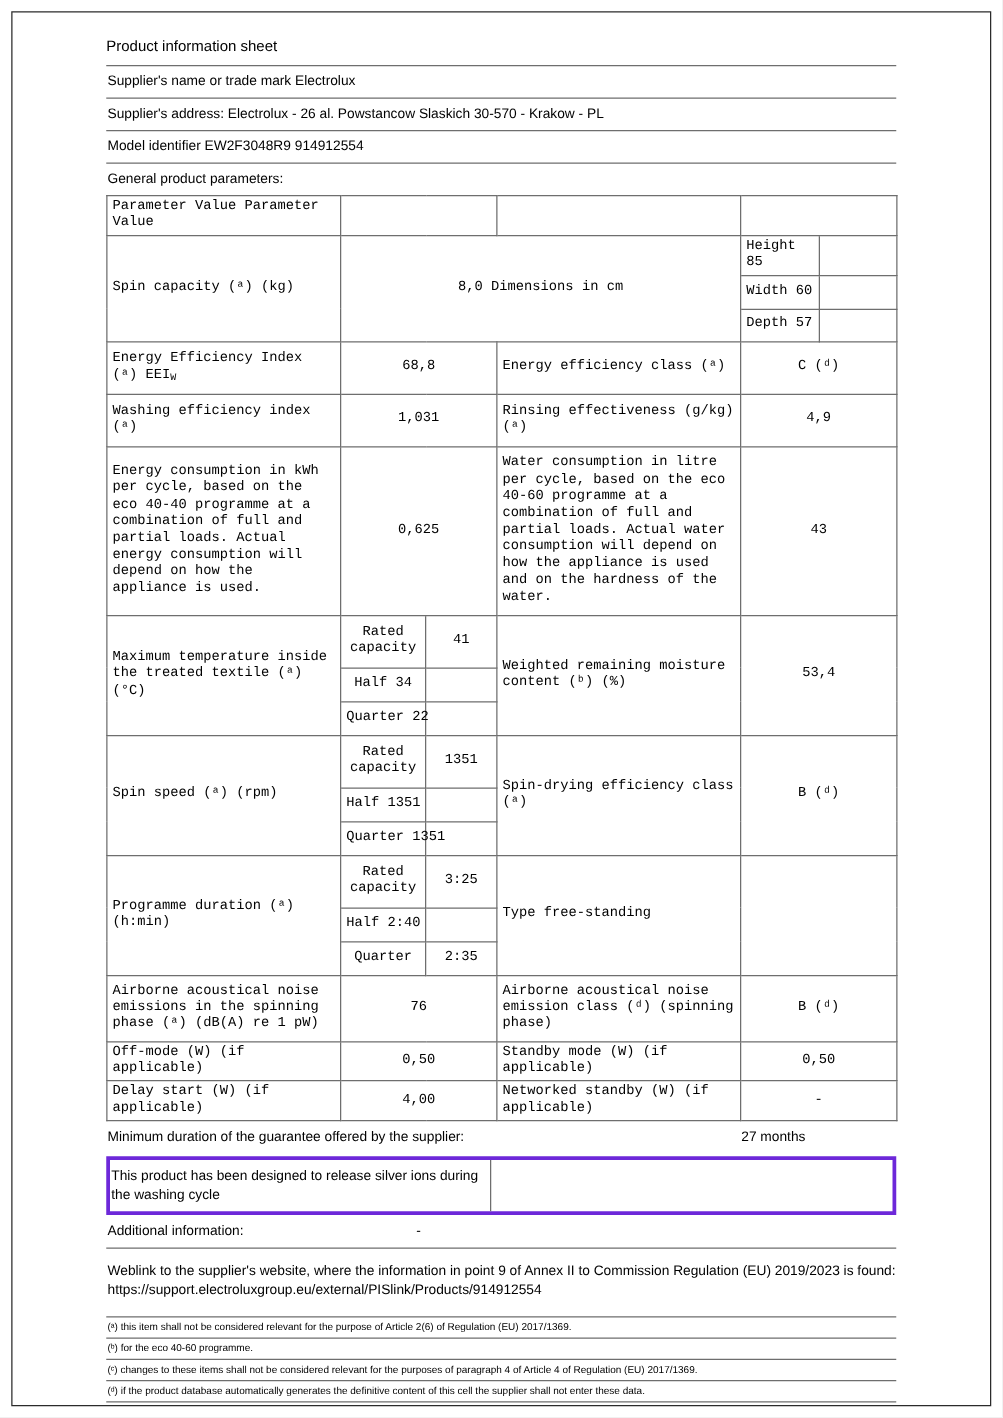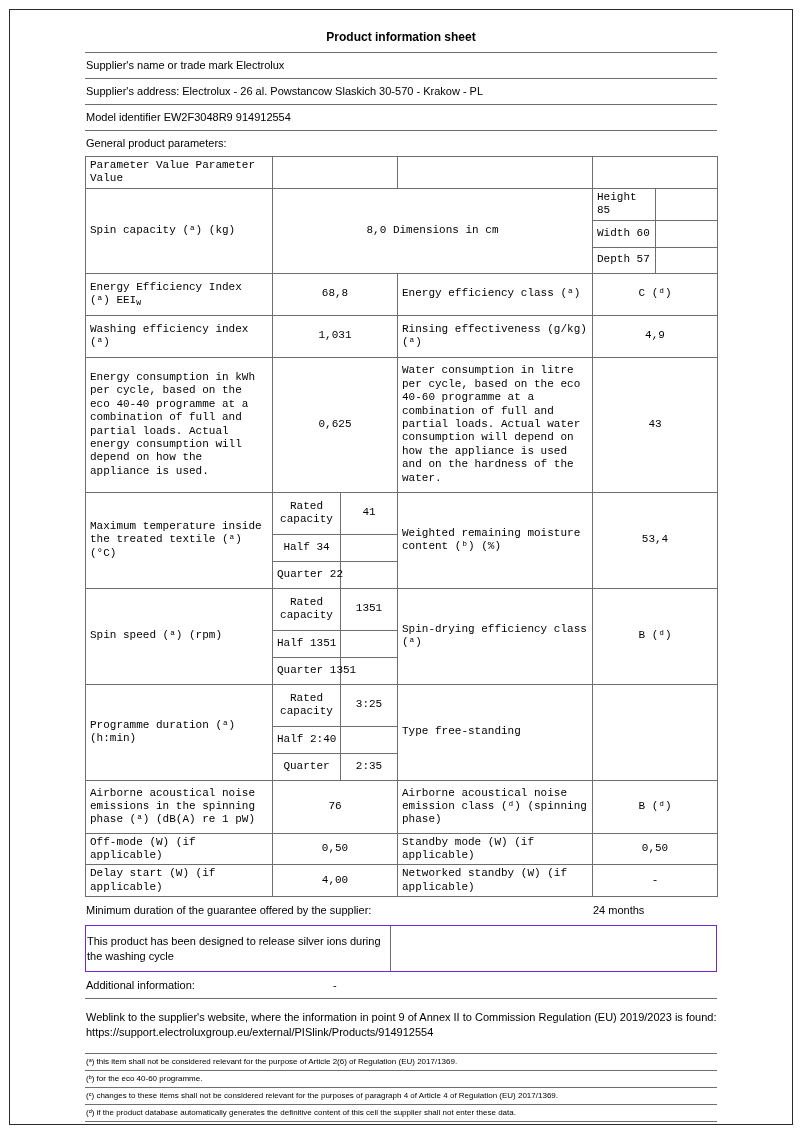--- a/index.html
+++ b/index.html
@@ -5,38 +5,38 @@
   * { margin:0; padding:0; box-sizing:border-box; }
   html,body { background:#e8e8e8; }
   body { font-family:"Liberation Sans","DejaVu Sans",sans-serif; color:#000; }
   .page {
     position:relative; width:802px; height:1134px; background:#fff;
     font-size:11px; overflow:hidden;
   }
   .frame { position:absolute; inset:9px; border:1px solid #2b2b2b; pointer-events:none; }
   .content { position:absolute; left:85px; top:30px; width:632px; }
 
-  .doc-title { text-align:center; font-weight:bold; font-size:12px; height:22px; line-height:15px; }
+  .doc-title { font-weight:normal; font-size:12px; height:22px; line-height:15px; }
 
   .meta-row { height:26px; line-height:25px; border-top:1px solid #6e6e6e; padding-left:1px;
               white-space:nowrap; overflow:hidden; }
 
   table.main { border-collapse:collapse; table-layout:fixed; width:632px;font-family:Liberation Mono, monospace; }
   table.main td { border:1px solid #6e6e6e; padding:2px 4px; vertical-align:middle; line-height:1.22; }
   td.val  { text-align:center; }
   td.subc { text-align:center; }
   .nowrap { white-space:nowrap; }
   .subscript { font-size:8px; position:relative; bottom:-2px; }
   tr.h26 { height:26px; } tr.h27 { height:27px; } tr.h42 { height:42px; }
   tr.h53 { height:53px; } tr.h135 { height:135px; }
 
   .guarantee-row { position:relative; height:28px; line-height:27px; padding-left:1px; }
   .guarantee-val { position:absolute; left:508px; top:0; }
 
-  .silver-box { display:flex; border:1px solid #6d28d9; min-height:47px;justify-content:space-between; }
+  .silver-box { display:flex; border:3px solid #6d28d9; min-height:47px;justify-content:space-between; }
   .silver-label { width:305px; border-right:1px solid #6e6e6e; padding:5px 8px 5px 1px;
                   display:flex; align-items:center; line-height:1.3; }
   .silver-value { flex:1; padding:5px 9px; display:flex; align-items:center; }
 
   .additional-row { position:relative; height:27px; line-height:26px; border-bottom:1px solid #6e6e6e; padding-left:1px; }
   .additional-val { position:absolute; left:248px; top:0; }
 
   .weblink { margin-top:11px; line-height:1.35; padding-left:1px; }
   .weblink a { color:#000; text-decoration:none; }
 
@@ -177,21 +177,21 @@
         <td>Delay start (W) (if applicable)</td>
         <td colspan="2" class="val">4,00</td>
         <td>Networked standby (W) (if applicable)</td>
         <td colspan="2" class="val">-</td>
       </tr>
     </tbody>
       </table>
 
     <div class="guarantee-row">
       <span>Minimum duration of the guarantee offered by the supplier:</span>
-      <span class="guarantee-val">24 months</span>
+      <span class="guarantee-val">27 months</span>
     </div>
 
     <div class="silver-box">
       <div class="silver-label">This product has been designed to release silver ions during the washing cycle</div>
     </div>
 
     <div class="additional-row">
       <span>Additional information:</span>
       <span class="additional-val">-</span>
     </div>

